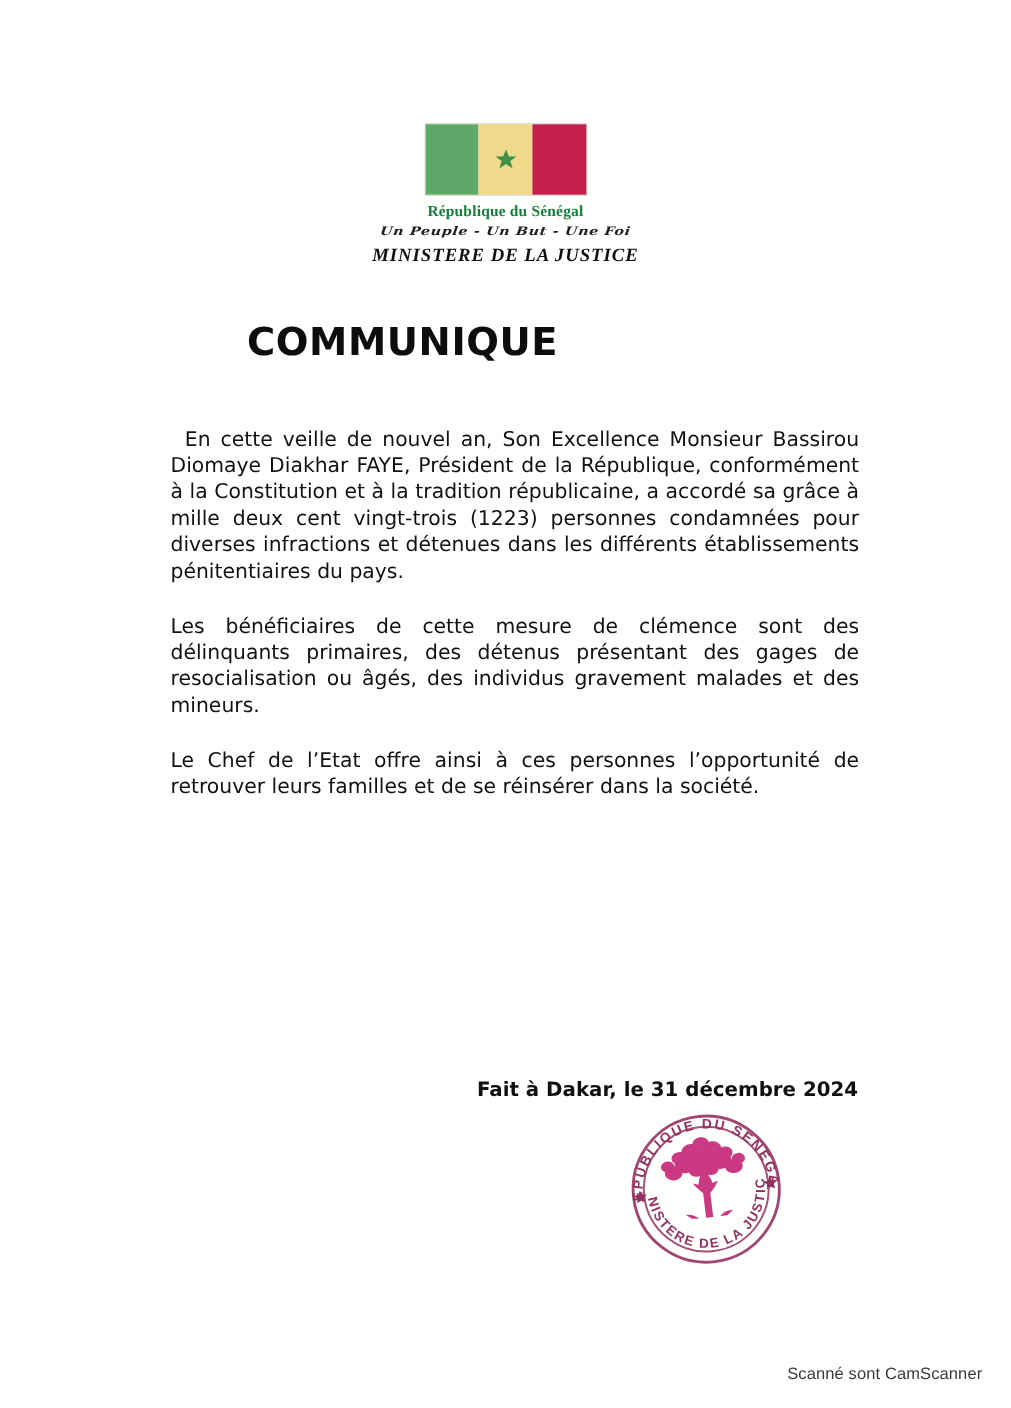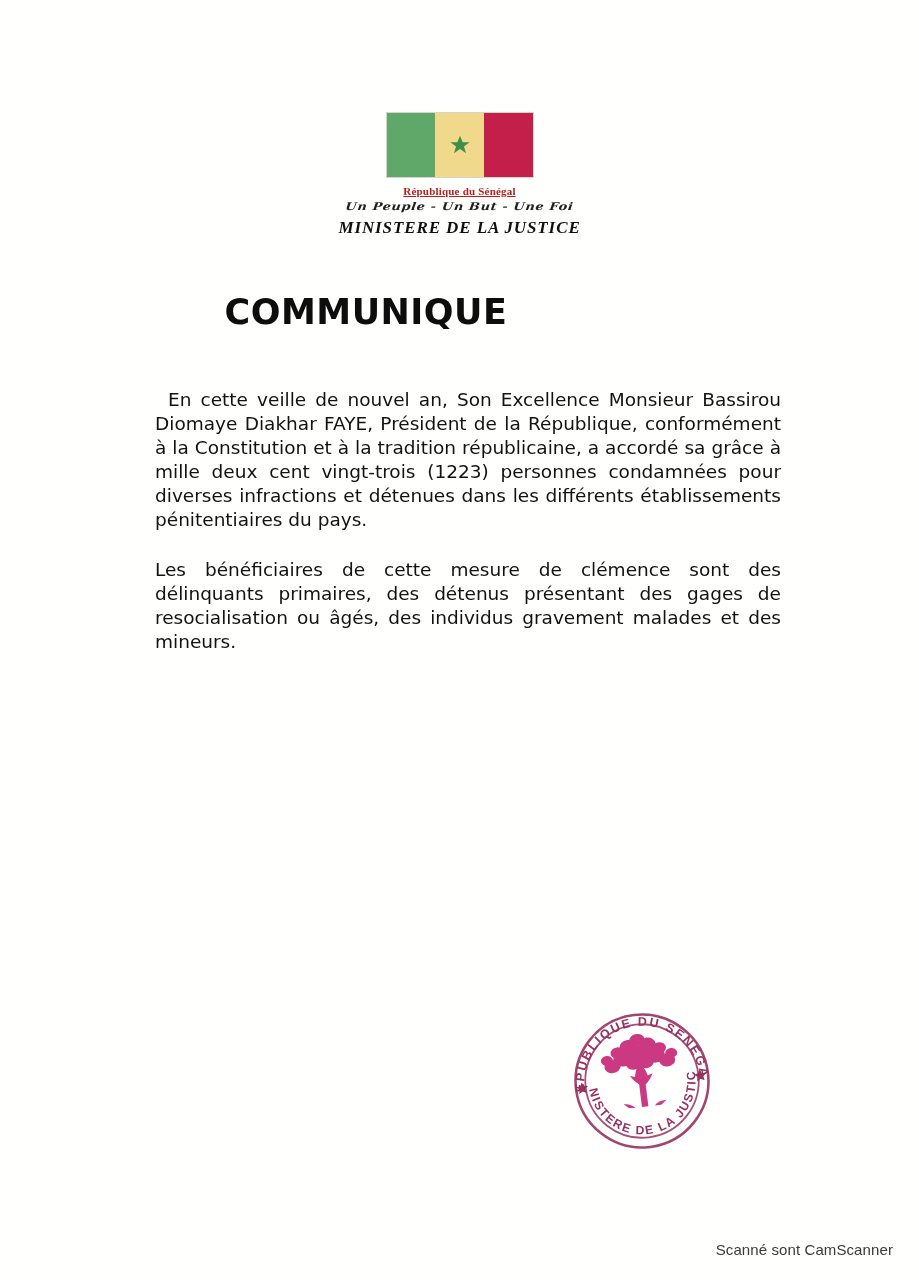--- a/index.html
+++ b/index.html
@@ -48,25 +48,24 @@
     top: 50%;
     transform: translate(-50%, -50%);
     width: 22px;
     height: 22px;
     display: block;
   }
 
   .republic-line {
     margin-top: 7px;
     font-family: "Liberation Serif", serif;
-    font-size: 11px;
+    font-size: 14px;
     font-weight: 700;
     letter-spacing: .2px;
-    color: #b91c1c;
-    text-decoration: underline;
+    color: #15803d;
   }
 
   .motto-line {
     margin-top: 2px;
     font-family: "DejaVu Serif", serif;
     font-style: italic;
     font-size: 13px;
     font-weight: 600;
     letter-spacing: .6px;
     color: #1f1f1f;
@@ -174,22 +173,24 @@
     <div class="motto-line">Un Peuple - Un But - Une Foi</div>
 
     <div class="ministry-line">MINISTERE DE LA JUSTICE</div>
   </div>
 
   <div class="doc-title">COMMUNIQUE</div>
 
   <div class="body-block">
     <p class="para indent-first">En cette veille de nouvel an, Son Excellence Monsieur Bassirou Diomaye Diakhar FAYE, Président de la République, conformément à la Constitution et à la tradition républicaine, a accordé sa grâce à mille deux cent vingt-trois (1223) personnes condamnées pour diverses infractions et détenues dans les différents établissements pénitentiaires du pays.</p>
     <p class="para">Les bénéficiaires de cette mesure de clémence sont des délinquants primaires, des détenus présentant des gages de resocialisation ou âgés, des individus gravement malades et des mineurs.</p>
+    <p class="para">Le Chef de l’Etat offre ainsi à ces personnes l’opportunité de retrouver leurs familles et de se réinsérer dans la société.</p>
   </div>
 
+  <div class="date-line">Fait à Dakar, le 31 décembre 2024</div>
 
   <svg class="stamp" viewBox="0 0 200 200">
     <defs>
       <path id="arcTop" d="M 28,104 A 72,72 0 0 1 172,104" fill="none"></path>
       <path id="arcBottom" d="M 34,100 A 66,66 0 0 0 166,100" fill="none"></path>
     </defs>
 
     <circle cx="100" cy="100" r="82" fill="none" stroke="#8E2255" stroke-width="3.2" opacity=".9"></circle>
     <circle cx="100" cy="100" r="70" fill="none" stroke="#8E2255" stroke-width="2.2" opacity=".85"></circle>
 

